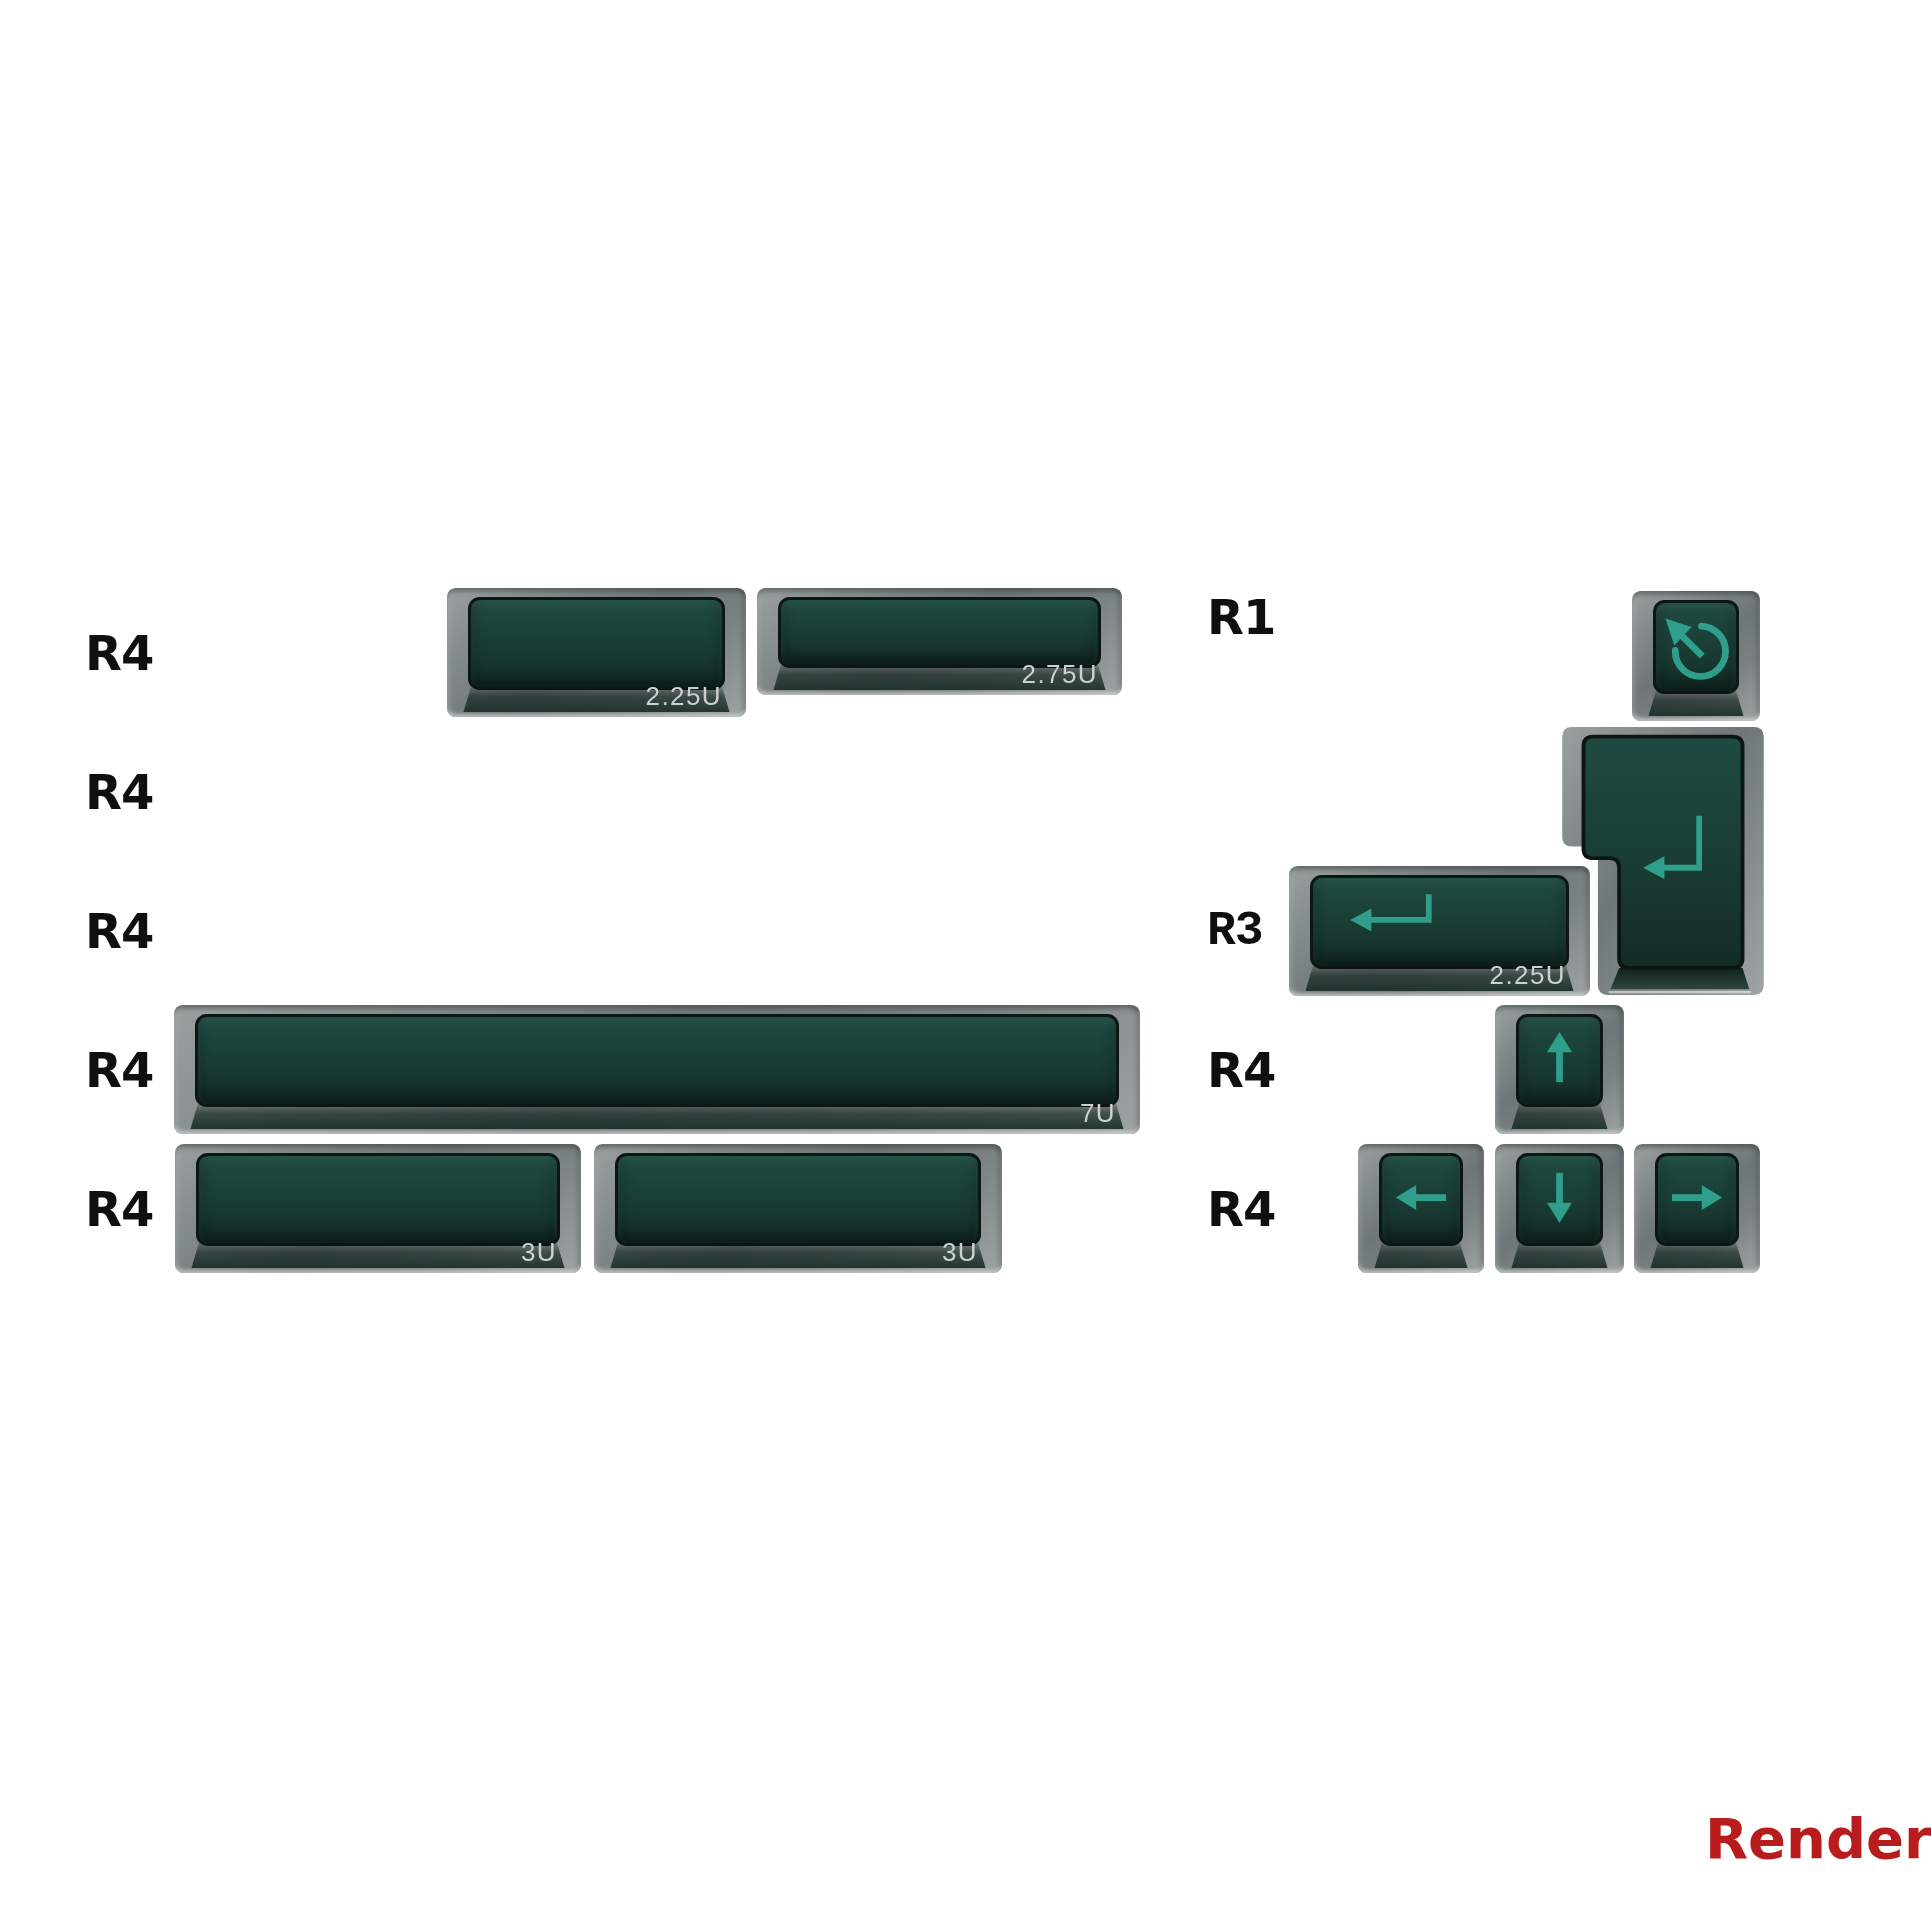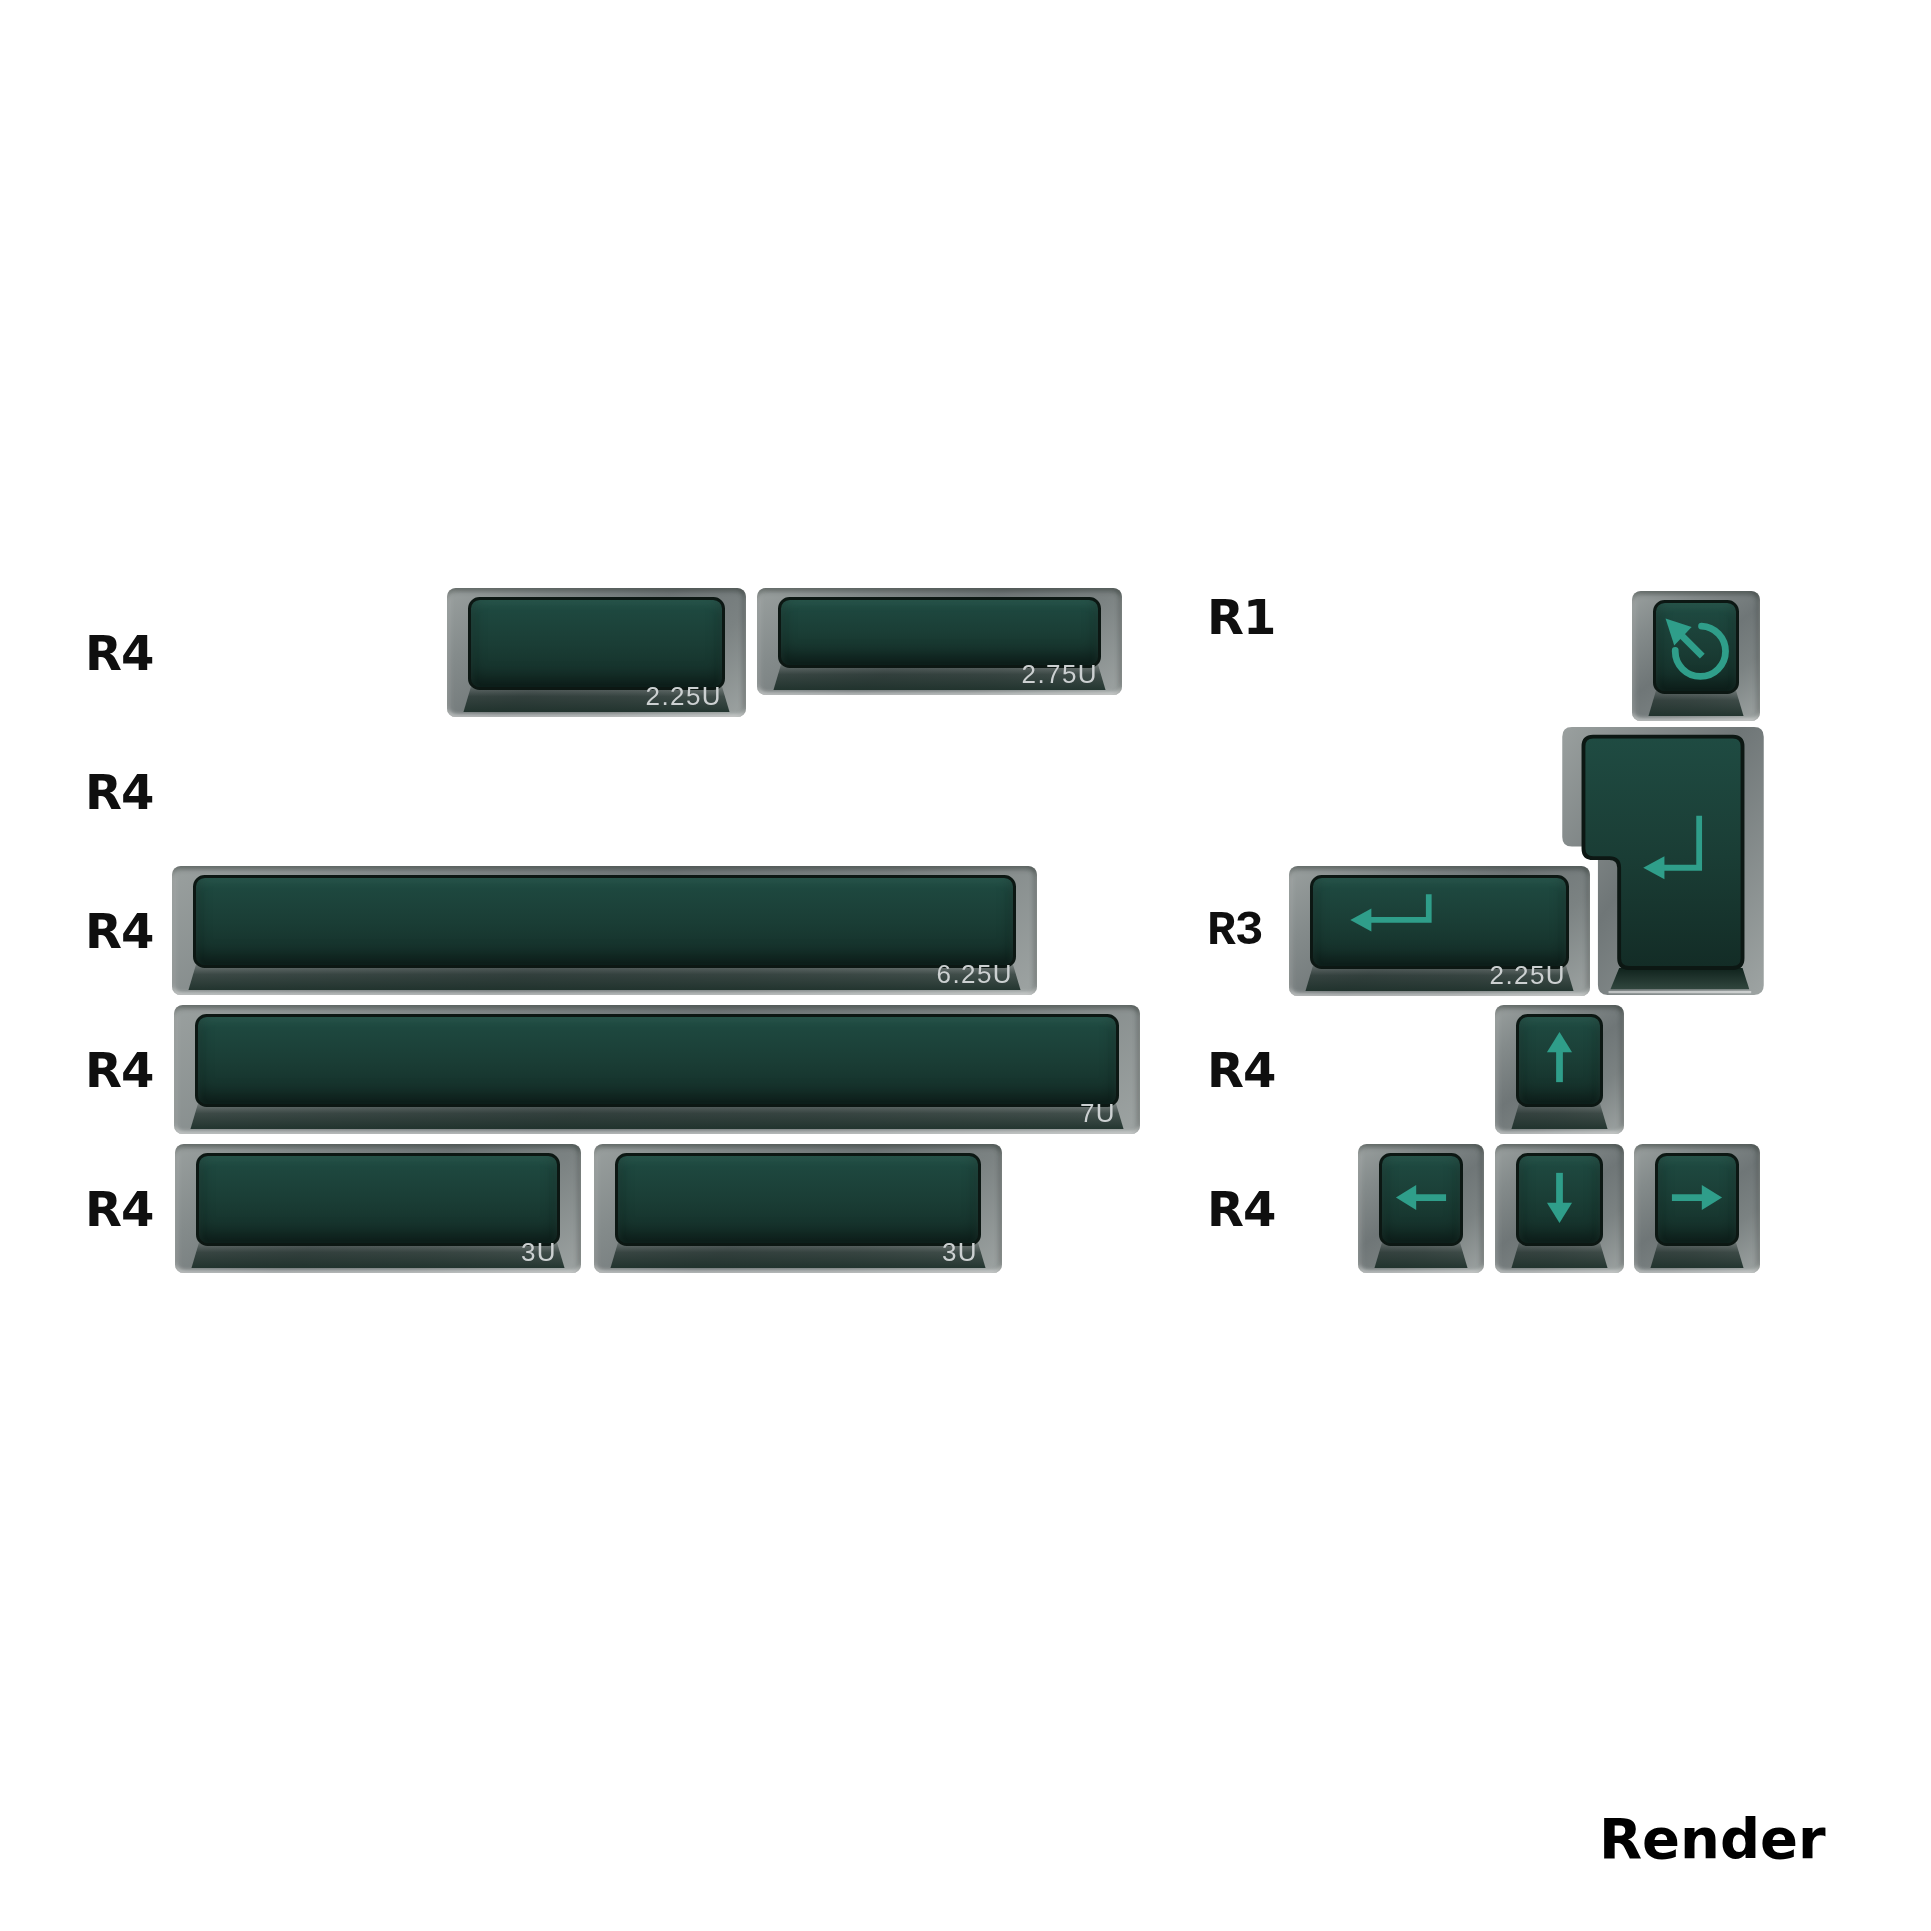--- a/index.html
+++ b/index.html
@@ -51,46 +51,41 @@
   [data-label="left-0"]{left:85px;top:626px;}
   [data-label="left-1"]{left:85px;top:765px;}
   [data-label="left-2"]{left:85px;top:904px;}
   [data-label="left-3"]{left:85px;top:1043px;}
   [data-label="left-4"]{left:85px;top:1182px;}
   [data-label="right-0"]{left:1207px;top:590px;}
   [data-label="right-2"]{left:1207px;top:904px;font-family:Liberation Mono, monospace;}
   [data-label="right-3"]{left:1207px;top:1043px;}
   [data-label="right-4"]{left:1207px;top:1182px;}
 
-  .render-caption{position:absolute;left:1599px;top:1806px;
-             font:700 56px "DejaVu Sans", sans-serif;color:#000000;letter-spacing:0px;}
+  .render-caption{position:absolute;left:1705px;top:1806px;
+             font:700 56px "DejaVu Sans", sans-serif;color:#b91c1c;letter-spacing:0px;}
 </style>
 </head>
 <body>
 
 <div id="canvas">
   <div class="group" id="left-group">
       <div class="row-label" data-label="left-0">R4</div>
       <div class="key" data-key="r1-225u">
         <div class="skirt"></div>
         <div class="face"></div>
         <span class="size-label">2.25U</span>
       </div>
       <div class="key" data-key="r1-275u">
         <div class="skirt"></div>
         <div class="face"></div>
         <span class="size-label">2.75U</span>
       </div>
       <div class="row-label" data-label="left-1">R4</div>
       <div class="row-label" data-label="left-2">R4</div>
-      <div class="key" data-key="r3-625u">
-        <div class="skirt"></div>
-        <div class="face"></div>
-        <span class="size-label">6.25U</span>
-      </div>
       <div class="row-label" data-label="left-3">R4</div>
       <div class="key" data-key="r4-7u">
         <div class="skirt"></div>
         <div class="face"></div>
         <span class="size-label">7U</span>
       </div>
       <div class="row-label" data-label="left-4">R4</div>
       <div class="key" data-key="r5-3u-a">
         <div class="skirt"></div>
         <div class="face"></div>

